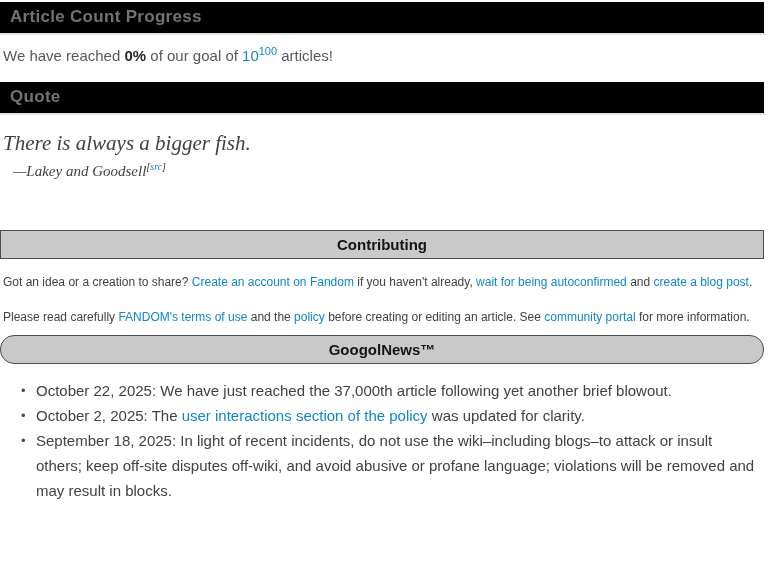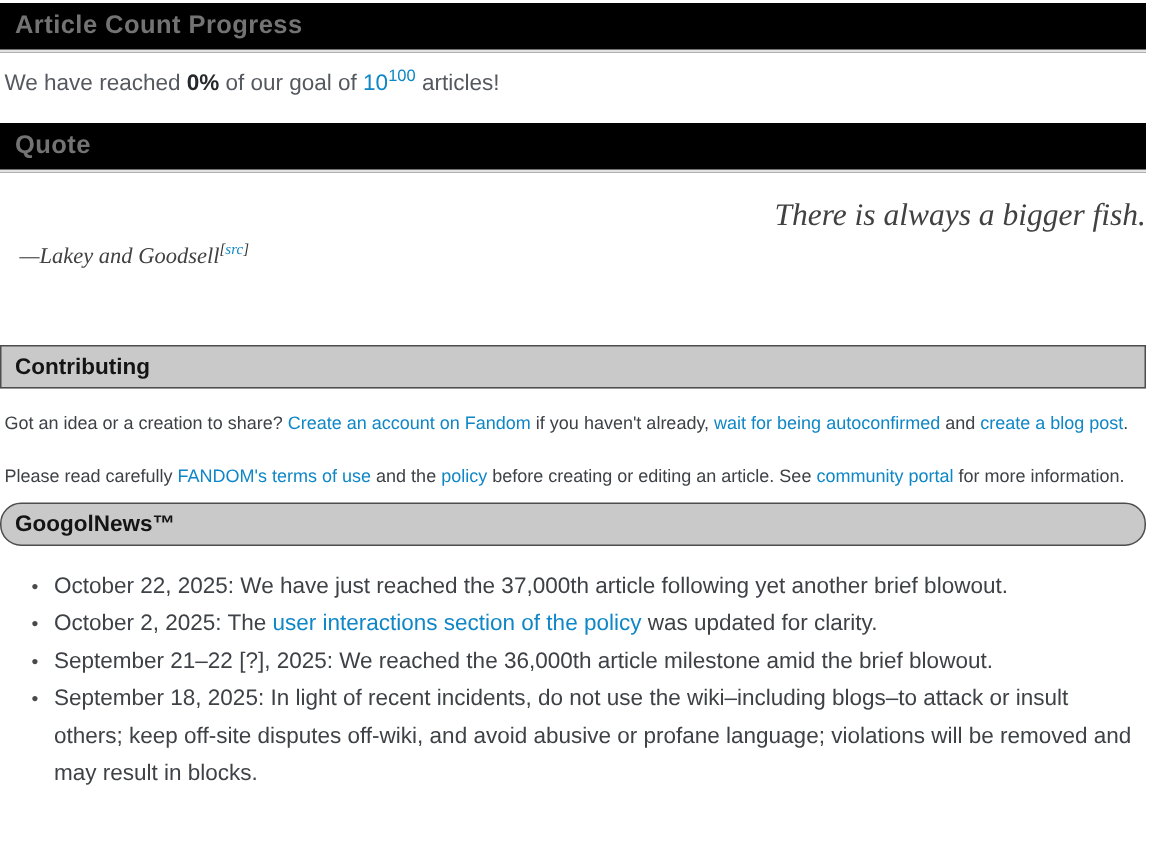--- a/index.html
+++ b/index.html
@@ -28,20 +28,21 @@
 
   
   .hdr-gray {
     background: var(--hdr-gray-bg, #c9c9c9);
     color: #141414;
     font-weight: 700;
     font-size: 15px;
     padding: 5px 9px;
     margin: 0 4px 0 0;
     border: 1px solid #4d4d4d;
+    text-align: center;
   }
   .hdr-contrib { margin-top: 50px; }
   .hdr-news { margin-top: 4px; border-radius: 14px; }
 
   .progress-line {
     margin: 12px 4px 0 3px;
     font-size: 15px;
     color: #55595f;
   }
   .progress-line b { color: #26282b; }
@@ -53,21 +54,20 @@
   }
   sup { line-height: 0; }
   .goal-sup { font-size: 11px; }
 
   .quote-text {
     font-family: "Liberation Serif", serif;
     font-style: italic;
     font-size: 21px;
     color: #414141;
     margin: 16px 4px 0 3px;
-    text-align: right;
   }
   .quote-attrib {
     font-family: "Liberation Serif", serif;
     font-style: italic;
     font-size: 15px;
     color: #414141;
     margin: 7px 4px 0 13px;
   }
   .src-sup {
     font-size: 10px;
@@ -128,17 +128,16 @@
 
   <p class="body-para">Please read carefully <a href="#" class="wiki-link">FANDOM's terms of use</a> and the <a href="#" class="wiki-link">policy</a> before creating or editing an article. See <a href="#" class="wiki-link">community portal</a> for more information.</p>
 
   <div class="hdr-gray hdr-news">
     <span>GoogolNews™</span>
   </div>
 
   <ul class="news-list">
     <li>October 22, 2025: We have just reached the 37,000th article following yet another brief blowout.</li>
     <li>October 2, 2025: The <a href="#" class="wiki-link">user interactions section of the policy</a> was updated for clarity.</li>
-    <li>September 21–22 [?], 2025: We reached the 36,000th article milestone amid the brief blowout.</li>
     <li>September 18, 2025: In light of recent incidents, do not use the wiki–including blogs–to attack or insult others; keep off-site disputes off-wiki, and avoid abusive or profane language; violations will be removed and may result in blocks.</li>
   </ul>
 
 </div>
 
 </body></html>

